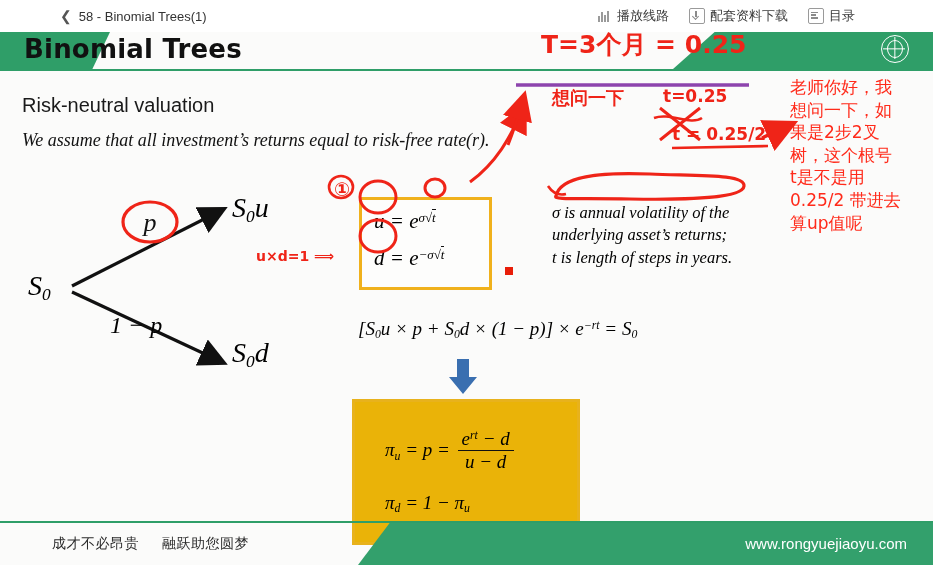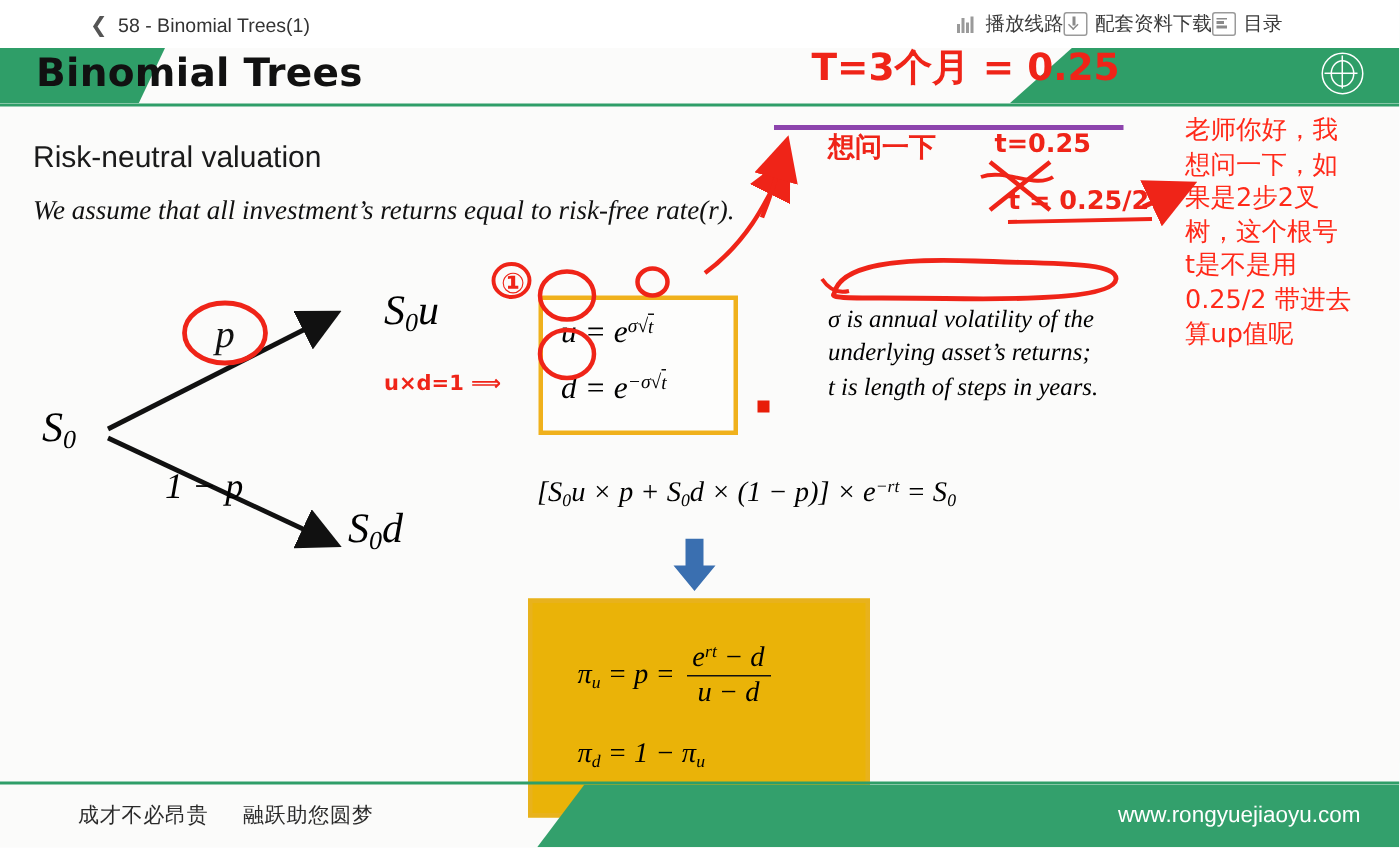--- a/index.html
+++ b/index.html
@@ -15,21 +15,21 @@
     background:#ffffff;
   }
   #back-nav{
     position:absolute;left:60px;top:6px;height:20px;
     display:flex;align-items:center;gap:7px;
     color:#333;font-size:13px;white-space:nowrap;
   }
   #back-nav .chev{font-size:14px;color:#555;line-height:1;}
   #top-actions{
     position:absolute;right:78px;top:6px;height:20px;
-    display:flex;align-items:center;
+    display:flex;align-items:center;gap:20px;
     font-size:13px;color:#3a3a3a;white-space:nowrap;
   }
   .topaction{display:flex;align-items:center;gap:5px;}
   .ic{display:inline-block;width:14px;height:14px;position:relative;}
   
   .ic-bars i{position:absolute;bottom:1px;width:2px;background:#9a9a9a;}
   .ic-bars i:nth-child(1){left:0px;height:6px;}
   .ic-bars i:nth-child(2){left:3px;height:10px;}
   .ic-bars i:nth-child(3){left:6px;height:7px;}
   .ic-bars i:nth-child(4){left:9px;height:11px;}
@@ -93,21 +93,21 @@
     position:absolute;left:22px;top:98px;font-size:18px;color:#111;font-style:italic;
     font-family:"Liberation Serif","DejaVu Serif",serif;
   }
   .ser{font-family:"Liberation Serif","DejaVu Serif",serif;}
   .sub{font-size:.62em;vertical-align:-0.28em;}
   .sup{font-size:.62em;vertical-align:0.5em;}
 
   
   #tree{position:absolute;left:0;top:150px;width:330px;height:220px;}
   #s0{position:absolute;left:28px;top:88px;font-size:28px;font-style:italic;}
-  #sou{position:absolute;left:232px;top:10px;font-size:28px;font-style:italic;margin-left:24px;}
+  #sou{position:absolute;left:232px;top:10px;font-size:28px;font-style:italic;}
   #sod{position:absolute;left:232px;top:155px;font-size:28px;font-style:italic;}
   #prob-1mp{position:absolute;left:110px;top:130px;font-size:24px;font-style:italic;}
 
   
   #ud-box{
     position:absolute;left:359px;top:165px;width:127px;height:87px;
     border:3px solid #f0b11c;background:#fdfdfc;
   }
   #ud-u{position:absolute;left:12px;top:9px;font-size:21px;font-style:italic;}
   #ud-d{position:absolute;left:12px;top:46px;font-size:21px;font-style:italic;}

